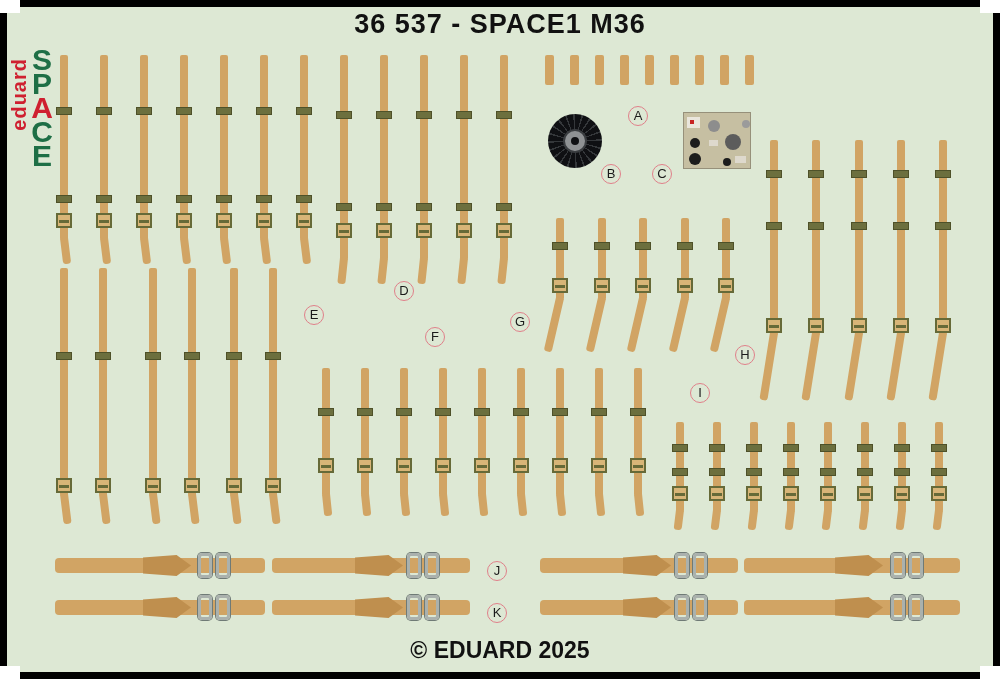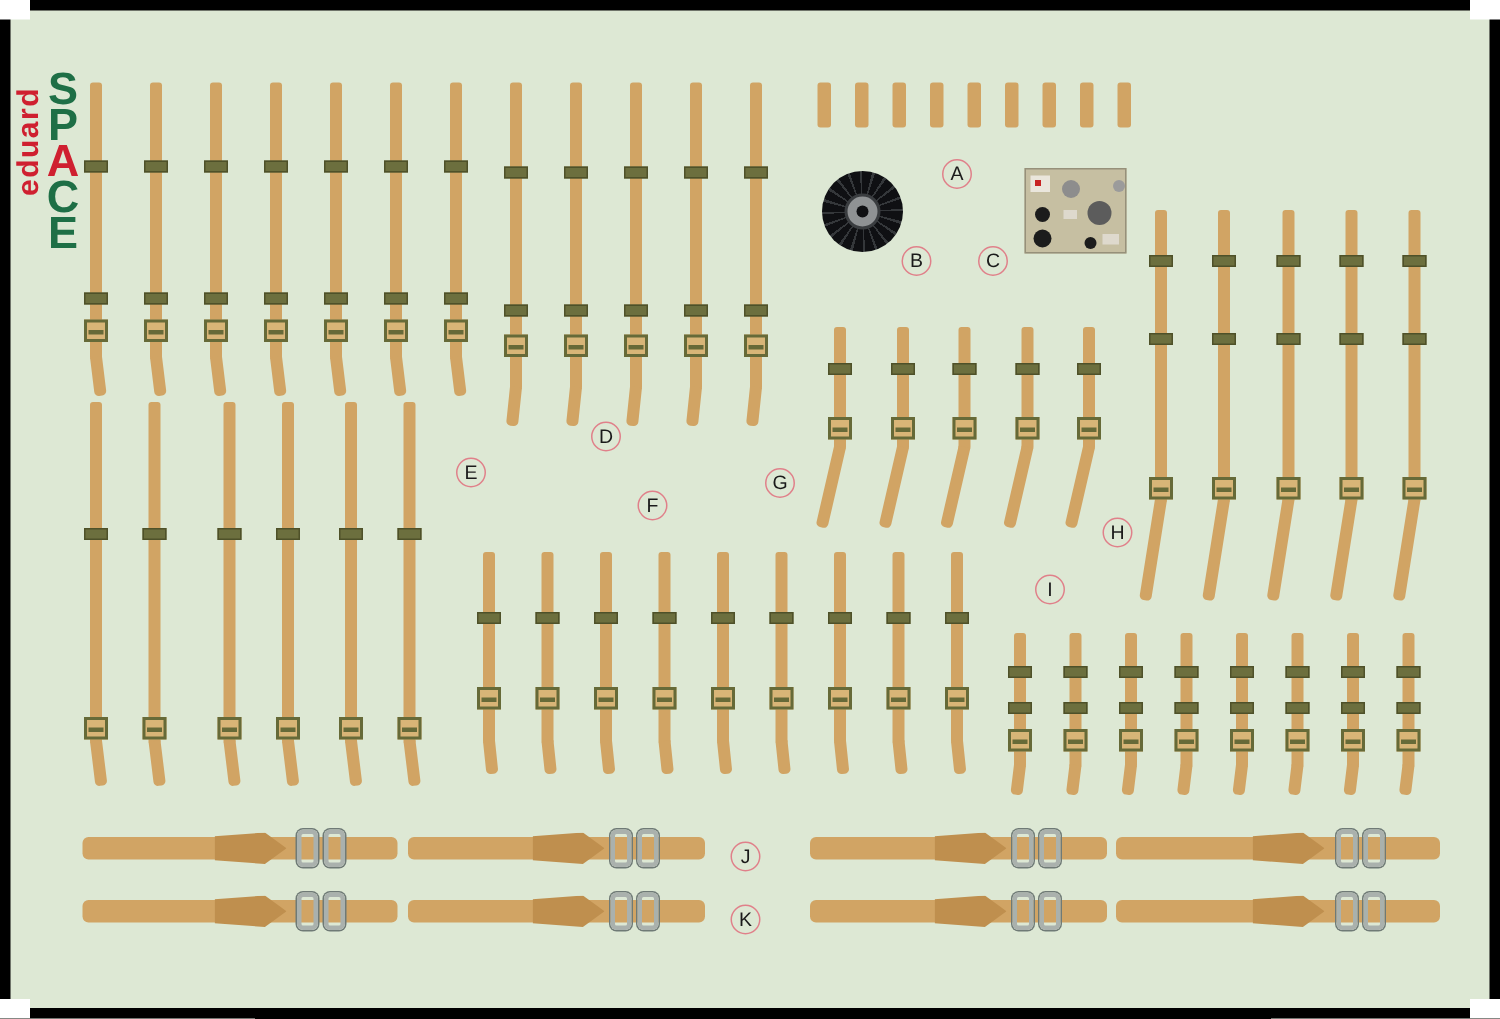--- a/index.html
+++ b/index.html
@@ -312,21 +312,23 @@
       <div class="abs knob" style="left: 725px; top: 134px; width: 16px; height: 16px; background: rgb(92, 92, 92);"></div>
       <div class="abs knob" style="left: 742px; top: 120px; width: 8px; height: 8px; background: rgb(155, 155, 155);"></div>
       <div class="abs knob" style="left: 723px; top: 158px; width: 8px; height: 8px; background: rgb(28, 28, 28);"></div>
     </div>
 
   <div class="corner" style="left:0;top:0"></div>
   <div class="corner" style="right:0;top:0"></div>
   <div class="corner" style="left:0;bottom:0"></div>
   <div class="corner" style="right:0;bottom:0"></div>
 
+  <div class="title">36 537 - SPACE1  M36</div>
   <div id="brand" style="color: rgb(207, 32, 48);">eduard</div>
   <div id="space-letters">
       <div style="color: rgb(30, 111, 70);">S</div>
       <div style="color: rgb(30, 111, 70);">P</div>
       <div style="color: rgb(207, 32, 48);">A</div>
       <div style="color: rgb(30, 111, 70);">C</div>
       <div style="color: rgb(30, 111, 70);">E</div>
     </div>
+  <div class="copyright">© EDUARD 2025</div>
 </div>
 
 </body></html>

